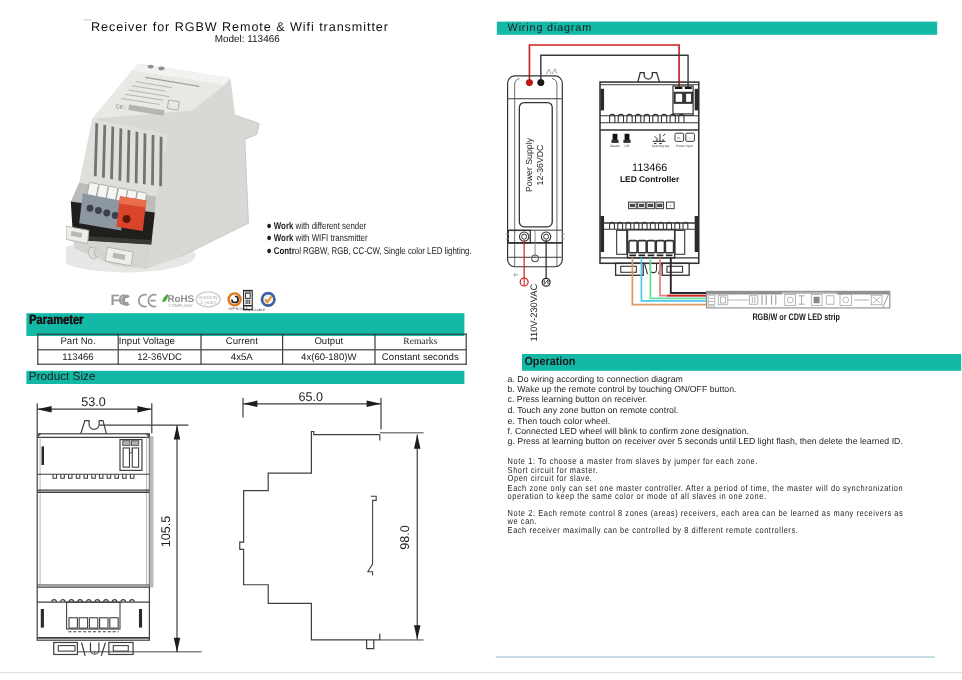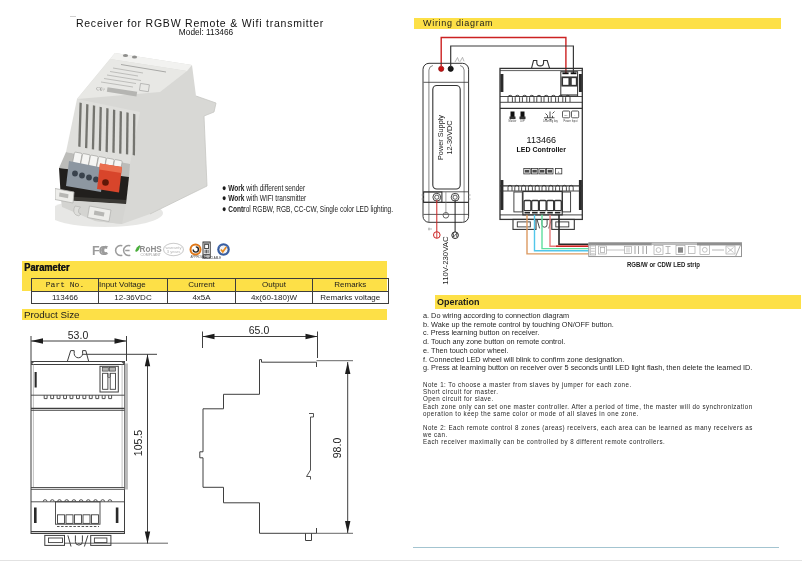--- a/index.html
+++ b/index.html
@@ -1,19 +1,19 @@
 <!DOCTYPE html>
 <html><head>
 <meta charset="utf-8">
 <style>
   html,body{margin:0;padding:0;}
   body{width:802px;height:567px;position:relative;background:#ffffff;
        font-family:"Liberation Sans", sans-serif;color:#1b1b1b;overflow:hidden;}
   .abs{position:absolute;}
-  .bar{background:#fde047;}
+  .bar{background:#14b8a6;}
 </style>
 </head>
 <body>
 
 <div class="abs" style="left:70px;top:15.8px;width:6px;height:1.6px;background:#cfcfcf;"></div>
 
 <div class="abs" style="left:40px;top:17px;width:320px;text-align:center;font-size:10.5px;letter-spacing:0.78px;color:#111;">Receiver for RGBW Remote &amp; Wifi transmitter</div>
 
 <div class="abs" style="left:46px;top:27px;width:320px;text-align:center;font-size:8.3px;color:#111;">Model: 113466</div>
 
@@ -160,45 +160,45 @@
 <g>
 <circle cx="223.5" cy="249.5" r="6.3" fill="#3b62a8"></circle>
 <circle cx="223.5" cy="249.5" r="4.5" fill="#eef2f8"></circle>
 <circle cx="223.5" cy="249.5" r="4.5" fill="none" stroke="#27457e" stroke-width="0.7"></circle>
 <path d="M220.9 249.5 l1.9 2.3 l3.5 -4.8" stroke="#e88b20" stroke-width="1.7" fill="none"></path>
 </g>
 </g>
 </svg>
 </div>
 
-<div class="abs bar" style="left:22px;top:261px;width:365px;height:30px;font-size:11.3px;font-weight:bold;line-height:12.5px;padding-left:2px;box-sizing:border-box;color:#161616;"><span style="display:inline-block;transform:scaleX(0.82);transform-origin:0 0;text-shadow:0.6px 0 #1a1a1a;">Parameter</span></div>
+<div class="abs bar" style="left:22px;top:261px;width:365px;height:19px;font-size:11.3px;font-weight:bold;line-height:12.5px;padding-left:2px;box-sizing:border-box;color:#161616;"><span style="display:inline-block;transform:scaleX(0.82);transform-origin:0 0;text-shadow:0.6px 0 #1a1a1a;">Parameter</span></div>
 
 <div class="abs" style="left:31px;top:277.5px;">
 <table style="border-collapse:collapse;table-layout:fixed;width:356.5px;font-size:8px;color:#1b1b1b;">
 <colgroup>
         <col style="width:67px">
         <col style="width:69px">
         <col style="width:68px">
         <col style="width:77px">
         <col style="width:75.5px">
       </colgroup>
 <tbody>
         <tr style="height:13.5px;">
-<td style="border:1.3px solid #3d3d3d;text-align:center;padding:0;font-family:Liberation Mono, monospace;">Part No.</td>
+<td style="border:1.3px solid #3d3d3d;text-align:center;padding:0;">Part No.</td>
 <td style="border:1.3px solid #3d3d3d;padding:0;">Input Voltage</td>
 <td style="border:1.3px solid #3d3d3d;text-align:center;padding:0;">Current</td>
 <td style="border:1.3px solid #3d3d3d;text-align:center;padding:0;">Output</td>
-<td style="border:1.3px solid #3d3d3d;text-align:center;padding:0;">Remarks</td>
+<td style="border:1.3px solid #3d3d3d;text-align:center;padding:0;font-family:Liberation Serif, serif;">Remarks</td>
 </tr>
 <tr style="height:11.5px;">
 <td style="border:1.3px solid #3d3d3d;text-align:center;padding:0;">113466</td>
 <td style="border:1.3px solid #3d3d3d;text-align:center;padding:0;">12-36VDC</td>
 <td style="border:1.3px solid #3d3d3d;text-align:center;padding:0;">4x5A</td>
 <td style="border:1.3px solid #3d3d3d;text-align:center;padding:0;">4x(60-180)W</td>
-<td style="border:1.3px solid #3d3d3d;text-align:center;padding:0;">Remarks voltage</td>
+<td style="border:1.3px solid #3d3d3d;text-align:center;padding:0;">Constant seconds</td>
 </tr>
 </tbody>
     </table>
 </div>
 
 <div class="abs bar" style="left:22px;top:308.5px;width:365px;height:11px;font-size:9.8px;line-height:12.5px;padding-left:2px;box-sizing:border-box;color:#1c1c1c;">Product Size</div>
 
 <div class="abs" style="left:20px;top:322px;width:382px;height:240px;">
 <svg width="382" height="240" viewBox="20 322 382 240" xmlns="http://www.w3.org/2000/svg">
 <g id="dims" fill="none" stroke="#3f3f3f" stroke-width="1">

